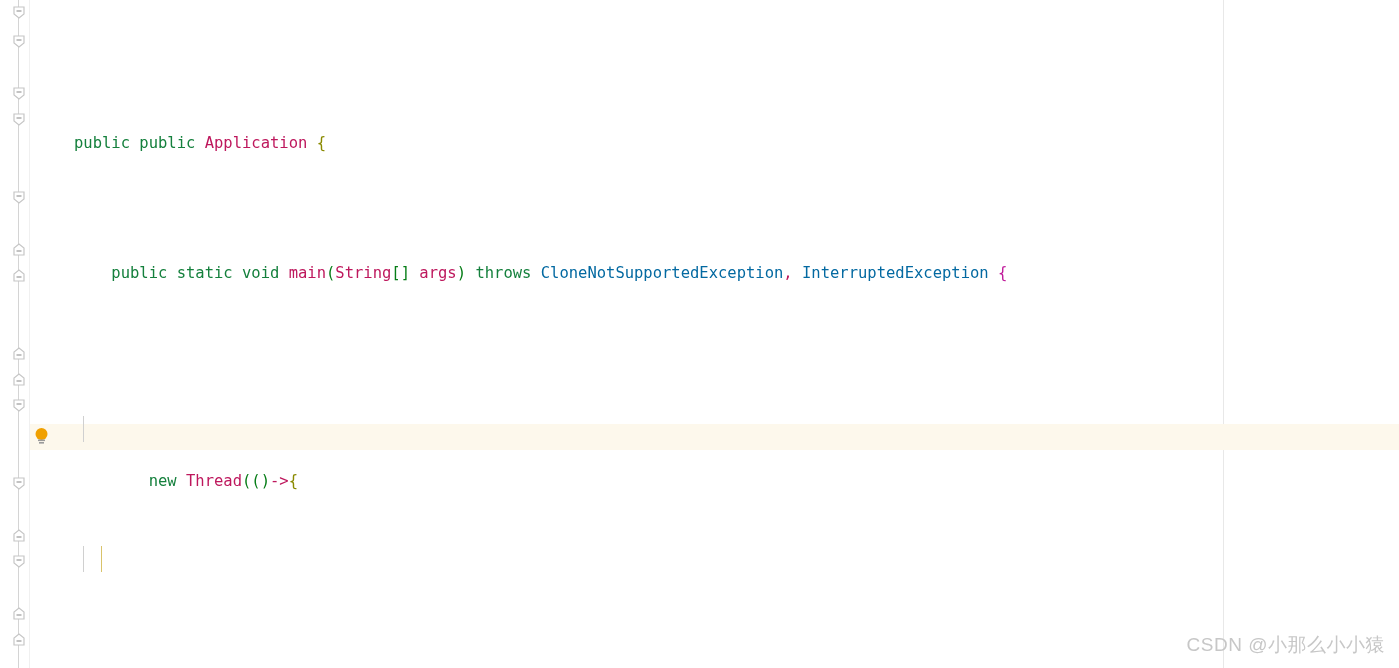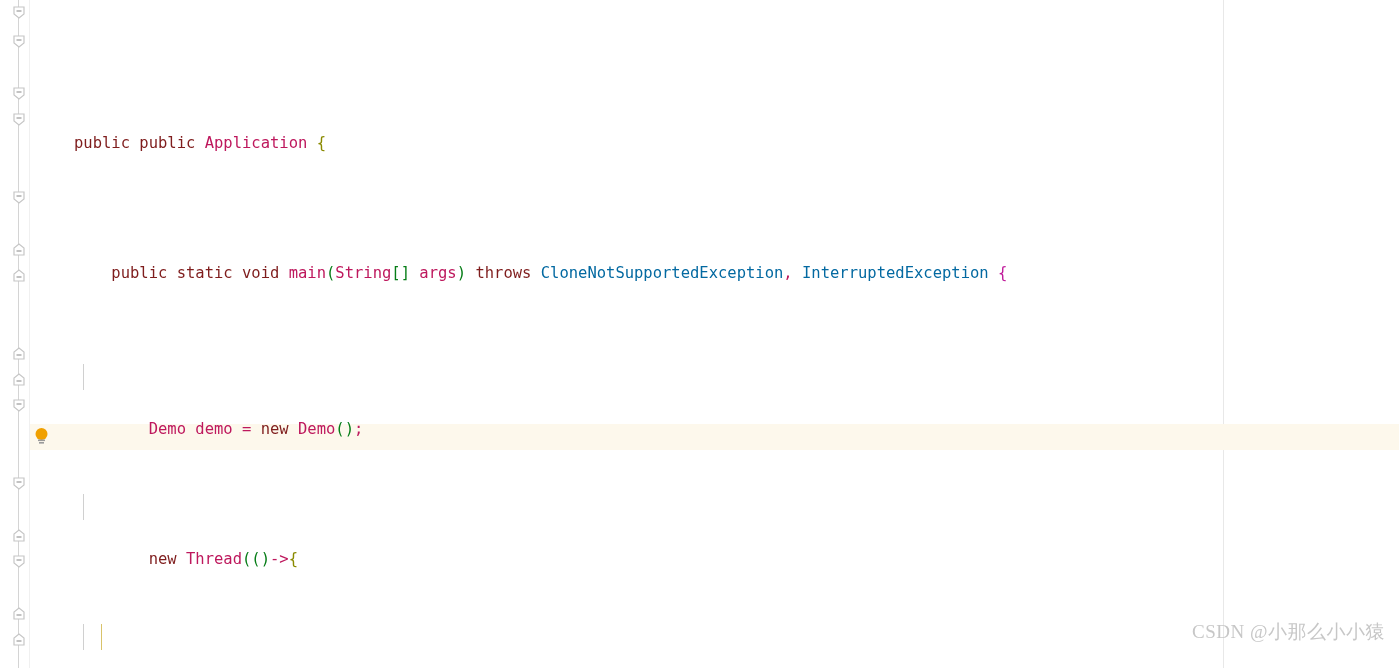--- a/index.html
+++ b/index.html
@@ -98,33 +98,33 @@
   
   .iguide {
     position: absolute;
     top: 0;
     width: 1px; height: 26px;
   }
   .ig-gray   { background: #d0d0d0; }
   .ig-yellow { background: #d9c36a; }
 
   
-  .kw   { color: #7f1d1d; margin-top: 26px; }                 
+  .kw   { color: #15803d; margin-top: 26px; }                 
   .txt  { color: #be185d; }                 
   .gray { color: #0369a1; }                 
   .br0  { color: #067d17; }                 
   .br1  { color: #8a8a00; }                 
   .br2  { color: #c01c9b; }
 
   
   #watermark {
     position: absolute;
-    right: 14px; bottom: 23px;
+    right: 14px; bottom: 10px;
     color: #c7c7c7;
-    font-family: Liberation Serif, serif;
+    font-family: Liberation Sans, sans-serif;
     font-size: 19px;
     letter-spacing: 0.5px;
     z-index: 7;
     white-space: nowrap;
   }
 </style>
 </head>
 <body>
 
 <div id="editor">
@@ -243,24 +243,20 @@
     <div class="ln">
       <span class="kw">public</span><span class="txt"> </span><span class="kw">public</span><span class="txt"> Application </span><span class="br1">{</span>
     </div>
 
     
     <div class="ln">
       <span class="txt">    </span><span class="kw">public</span><span class="txt"> </span><span class="kw">static</span><span class="txt"> </span><span class="kw">void</span><span class="txt"> main</span><span class="br0">(</span><span class="txt">String</span><span class="br0">[]</span><span class="txt"> args</span><span class="br0">)</span><span class="txt"> </span><span class="kw">throws</span><span class="gray"> CloneNotSupportedException</span><span class="txt">, </span><span class="gray">InterruptedException</span><span class="txt"> </span><span class="br2">{</span>
     </div>
 
     
-    <div class="ln">
-      <div class="iguide ig-gray" style="left:83px;"></div>
-      <span class="txt">        </span><span class="txt">Demo demo = </span><span class="kw">new</span><span class="txt"> Demo</span><span class="br0">()</span><span class="txt">;</span>
-    </div>
 
     
     <div class="ln">
       <div class="iguide ig-gray" style="left:83px;"></div>
       <span class="txt">        </span><span class="kw">new</span><span class="txt"> Thread</span><span class="br0">((</span><span class="br0">)</span><span class="txt">-&gt;</span><span class="br1">{</span>
     </div>
 
     
     <div class="ln">
       <div class="iguide ig-gray" style="left:83px;"></div>

